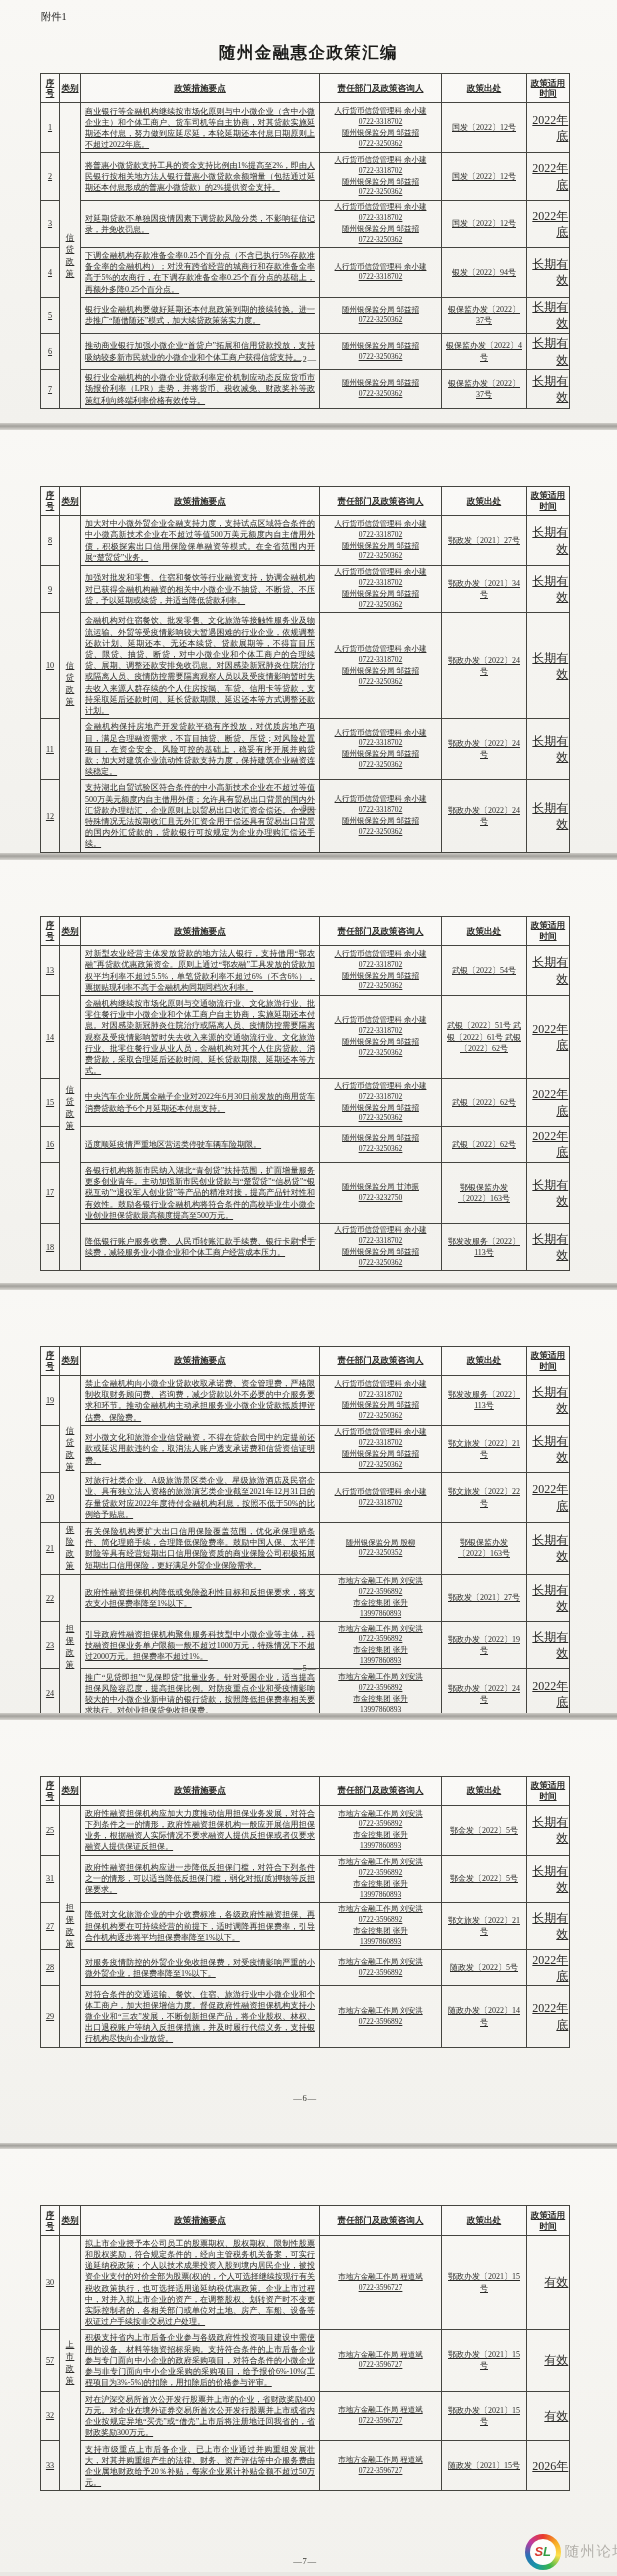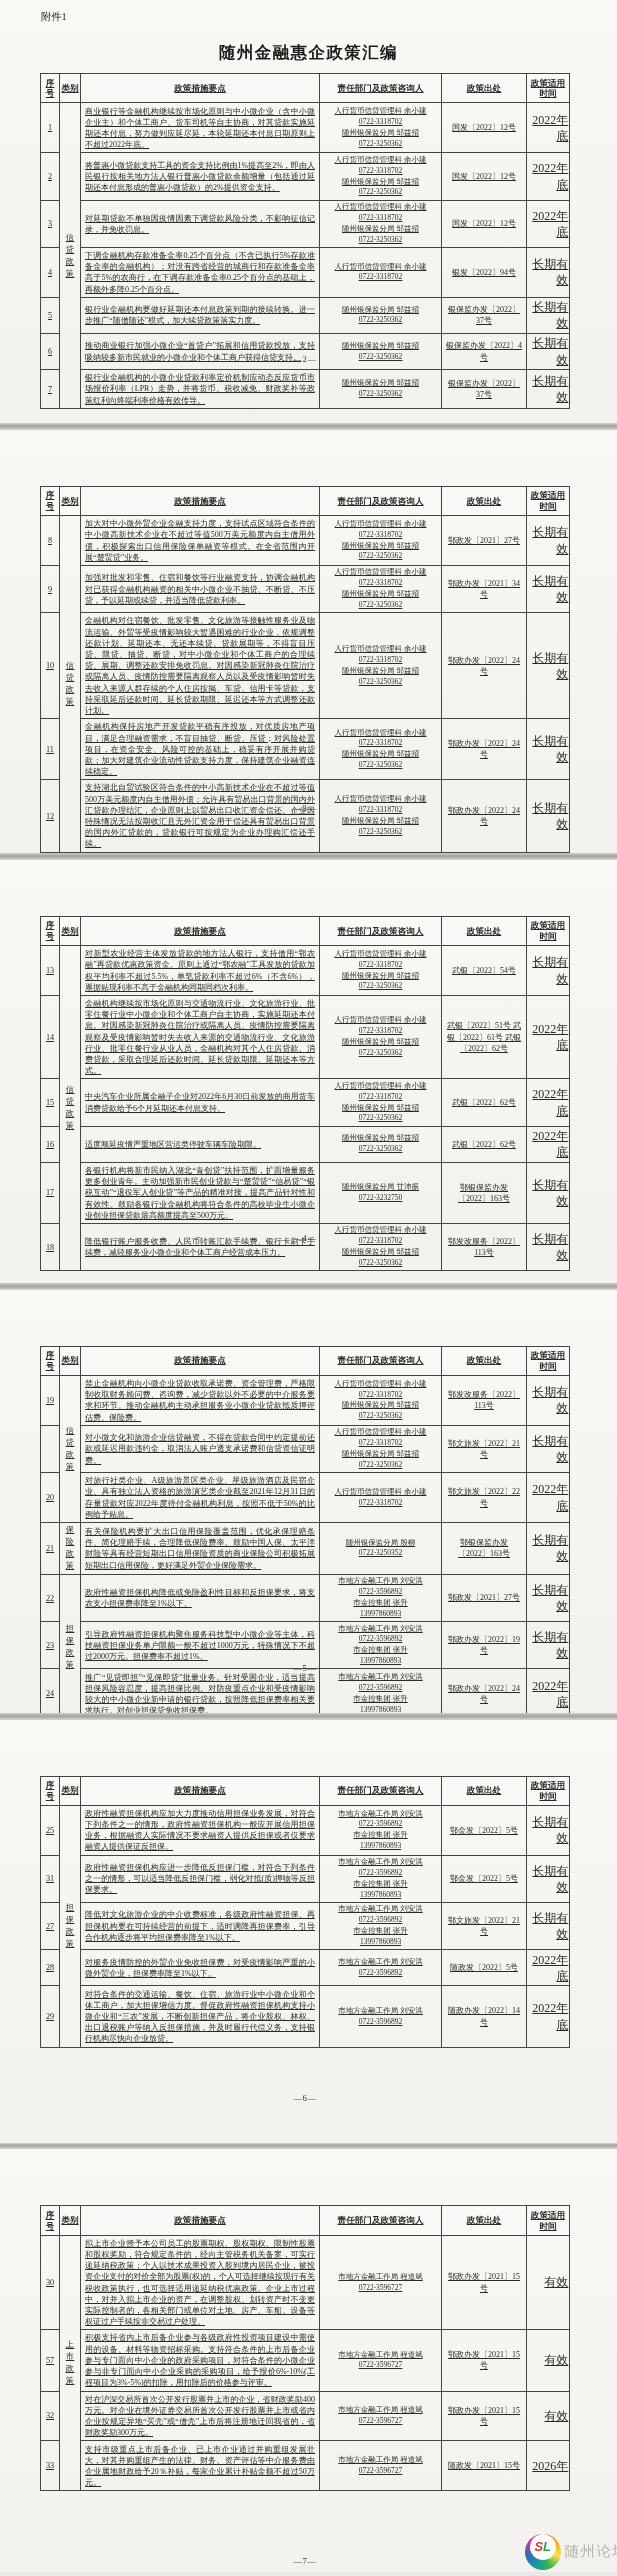--- a/index.html
+++ b/index.html
@@ -57,21 +57,21 @@
     font-size:8.6px;color:#35352f;letter-spacing:0.7px;
   }
   .page:first-child .footer{bottom:59px;}
   .page:last-child .footer{bottom:6.9px;}
   .logo{
     position:absolute;right:-11px;bottom:2.7px;display:flex;align-items:center;gap:4.1px;
   }
   .logo-ring{
     width:36px;height:36px;border-radius:50%;flex:0 0 auto;
     background:conic-gradient(#e8392f,#f7a823,#ffe14d,#3bb54a,#1797a6,#2b6fb5,#c0399f,#e8392f);
-    display:flex;align-items:flex-start;justify-content:center;
+    display:flex;align-items:center;justify-content:center;
   }
   .logo-inner{
     width:26px;height:26px;border-radius:50%;background:#fdfdfb;
     display:flex;align-items:center;justify-content:center;
     font-family:"Liberation Sans","DejaVu Sans",sans-serif;
     font-style:italic;font-weight:bold;font-size:13px;
     background-clip:padding-box;
   }
   .logo-sl{
     background:linear-gradient(100deg,#d8342b 45%,#2f9e44 55%);

